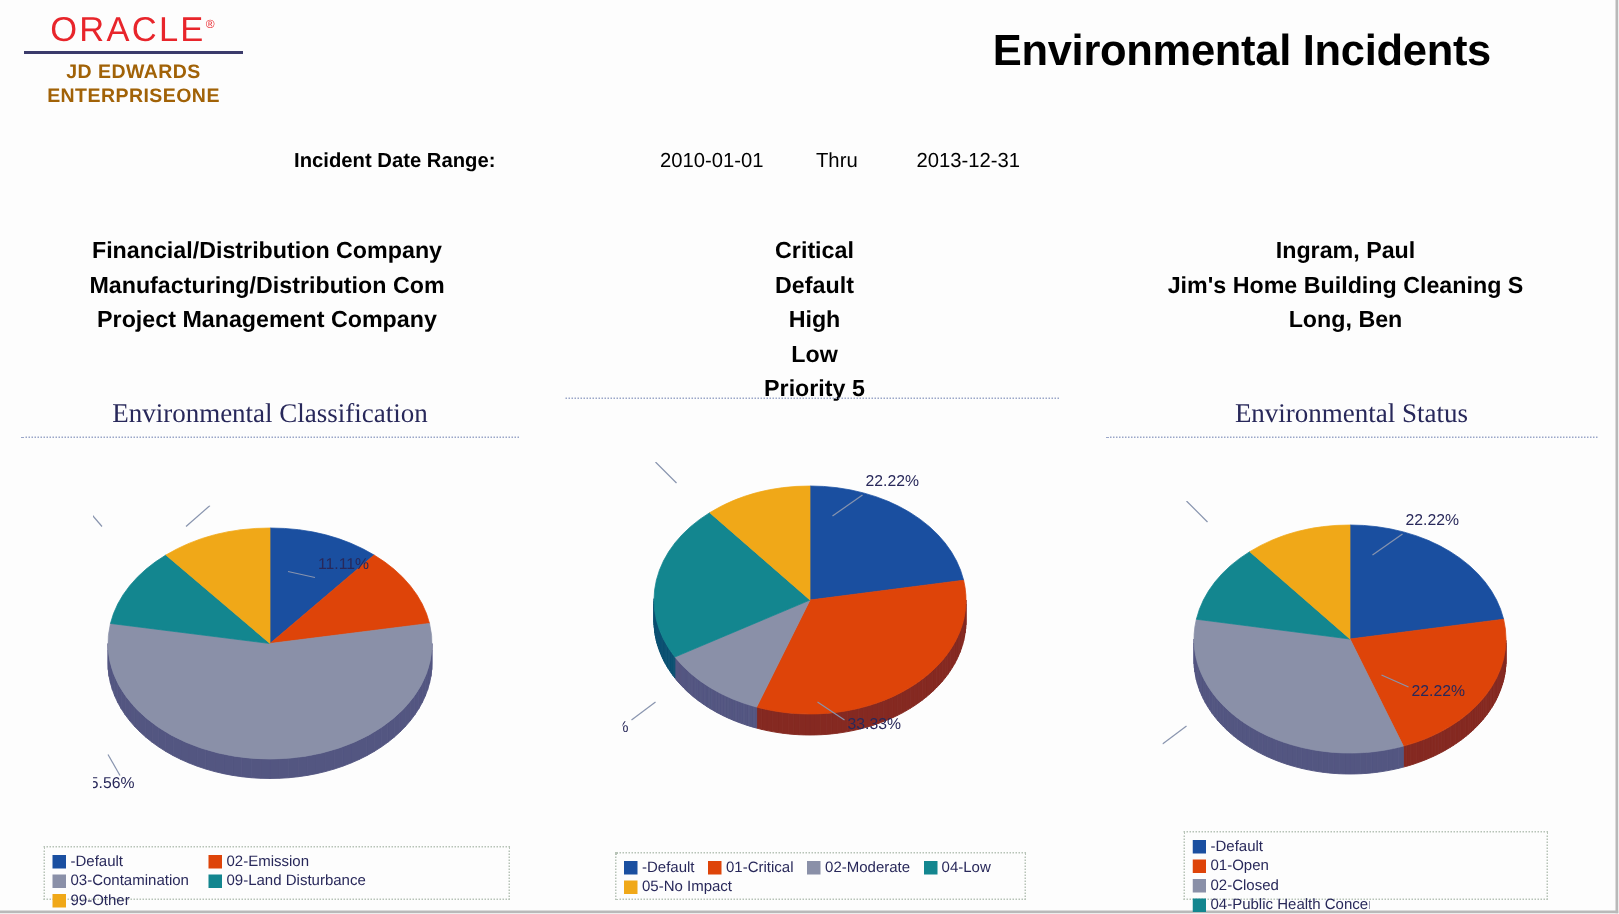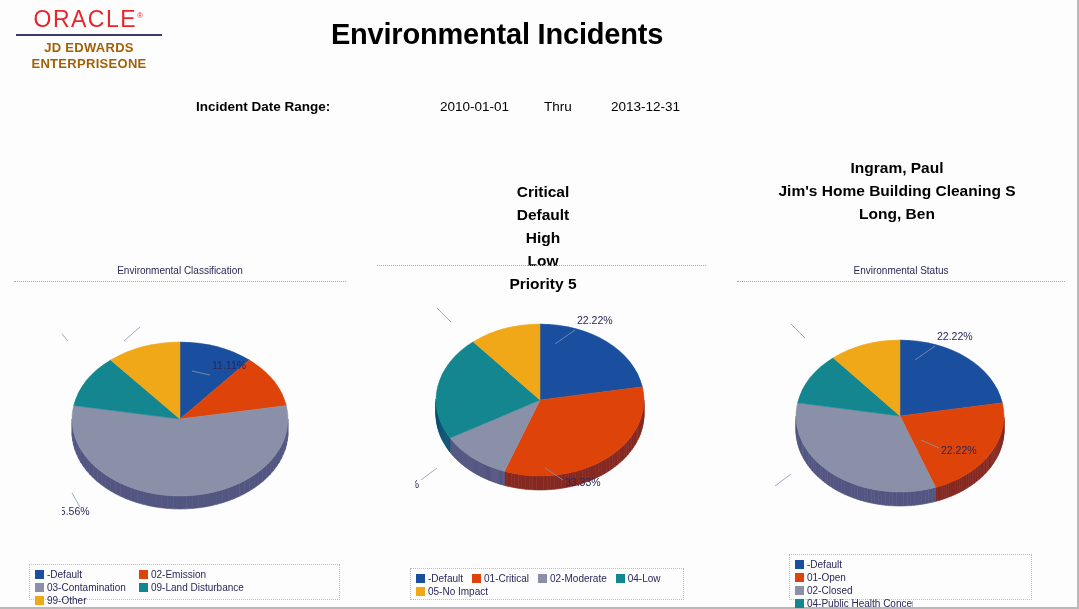--- a/index.html
+++ b/index.html
@@ -40,21 +40,21 @@
   .logo-rule {
     height: 2px; background: #3b3b6b; margin: 3px 2px 4px 2px;
   }
   .logo-sub {
     font-weight: bold; font-size: 13px; color: #a16207;
     letter-spacing: 0.3px; line-height: 1.25;
   }
 
   .report-title {
     position: absolute; left: 0; top: 18px; width: 994px;
-    text-align: center;
+    text-align: right;
     font-size: 29px; font-weight: bold; color: #000;
     letter-spacing: -0.2px;
   }
 
   .daterange {
     position: absolute; top: 99px; left: 0; width: 1079px;
     font-size: 13.5px;
   }
   .dr-label {
     position: absolute; left: 196px; top: 0;
@@ -67,34 +67,35 @@
   
   .params { position: absolute; top: 156px; left: 0; width: 1079px; height: 95px; }
   .param-col {
     position: absolute; top: 0;
     font-size: 15.5px; font-weight: bold;
     line-height: 23px;
     text-align: center;
     white-space: nowrap;
   }
   .param-col-left   { left: 18px;  width: 320px; }
-  .param-col-mid    { left: 380px; width: 326px; margin-top: 24px; }
+  .param-col-mid    { left: 380px; width: 326px; }
   .param-col-right  { left: 722px; width: 350px; }
 
   
   .panel { position: absolute; top: 265px; }
   .panel-1 { left: 0px;   width: 360px; }
   .panel-2 { left: 363px; width: 357px; }
   .panel-3 { left: 723px; width: 356px; }
 
   .panel-title {
     text-align: center;
-    font-size: 10px;
+    font-size: 18px;
     color: #28285a;
     padding-bottom: 5px;
+    font-family: Liberation Serif, serif;
   }
   .panel-rule {
     height: 0; border-top: 1px dotted #9aa6c8;
     margin: 0 14px 0 14px;
   }
 
   .chart-area {
     position: relative;
     height: 250px;
   }
@@ -148,20 +149,25 @@
   <div class="report-title">Environmental Incidents</div>
 
   <div class="daterange">
     <span class="dr-label">Incident Date Range:</span>
     <span class="dr-from">2010-01-01</span>
     <span class="dr-thru">Thru</span>
     <span class="dr-to">2013-12-31</span>
   </div>
 
   <div class="params">
+    <div class="param-col param-col-left">
+      <div>Financial/Distribution Company</div>
+      <div>Manufacturing/Distribution Com</div>
+      <div>Project Management Company</div>
+    </div>
     <div class="param-col param-col-mid">
       <div>Critical</div>
       <div>Default</div>
       <div>High</div>
       <div>Low</div>
       <div>Priority 5</div>
     </div>
     <div class="param-col param-col-right">
       <div>Ingram, Paul</div>
       <div>Jim's Home Building Cleaning S</div>

